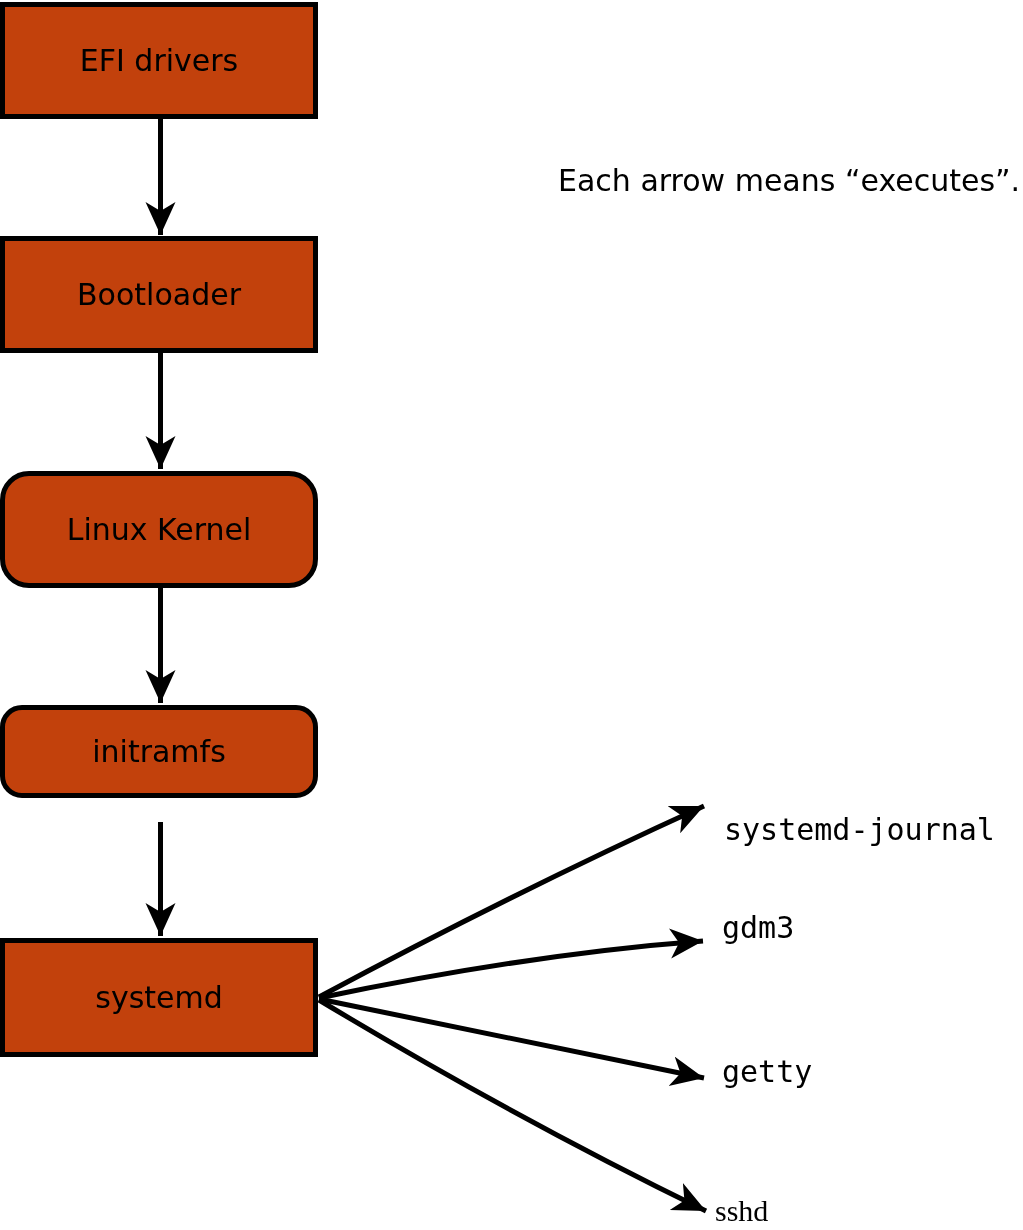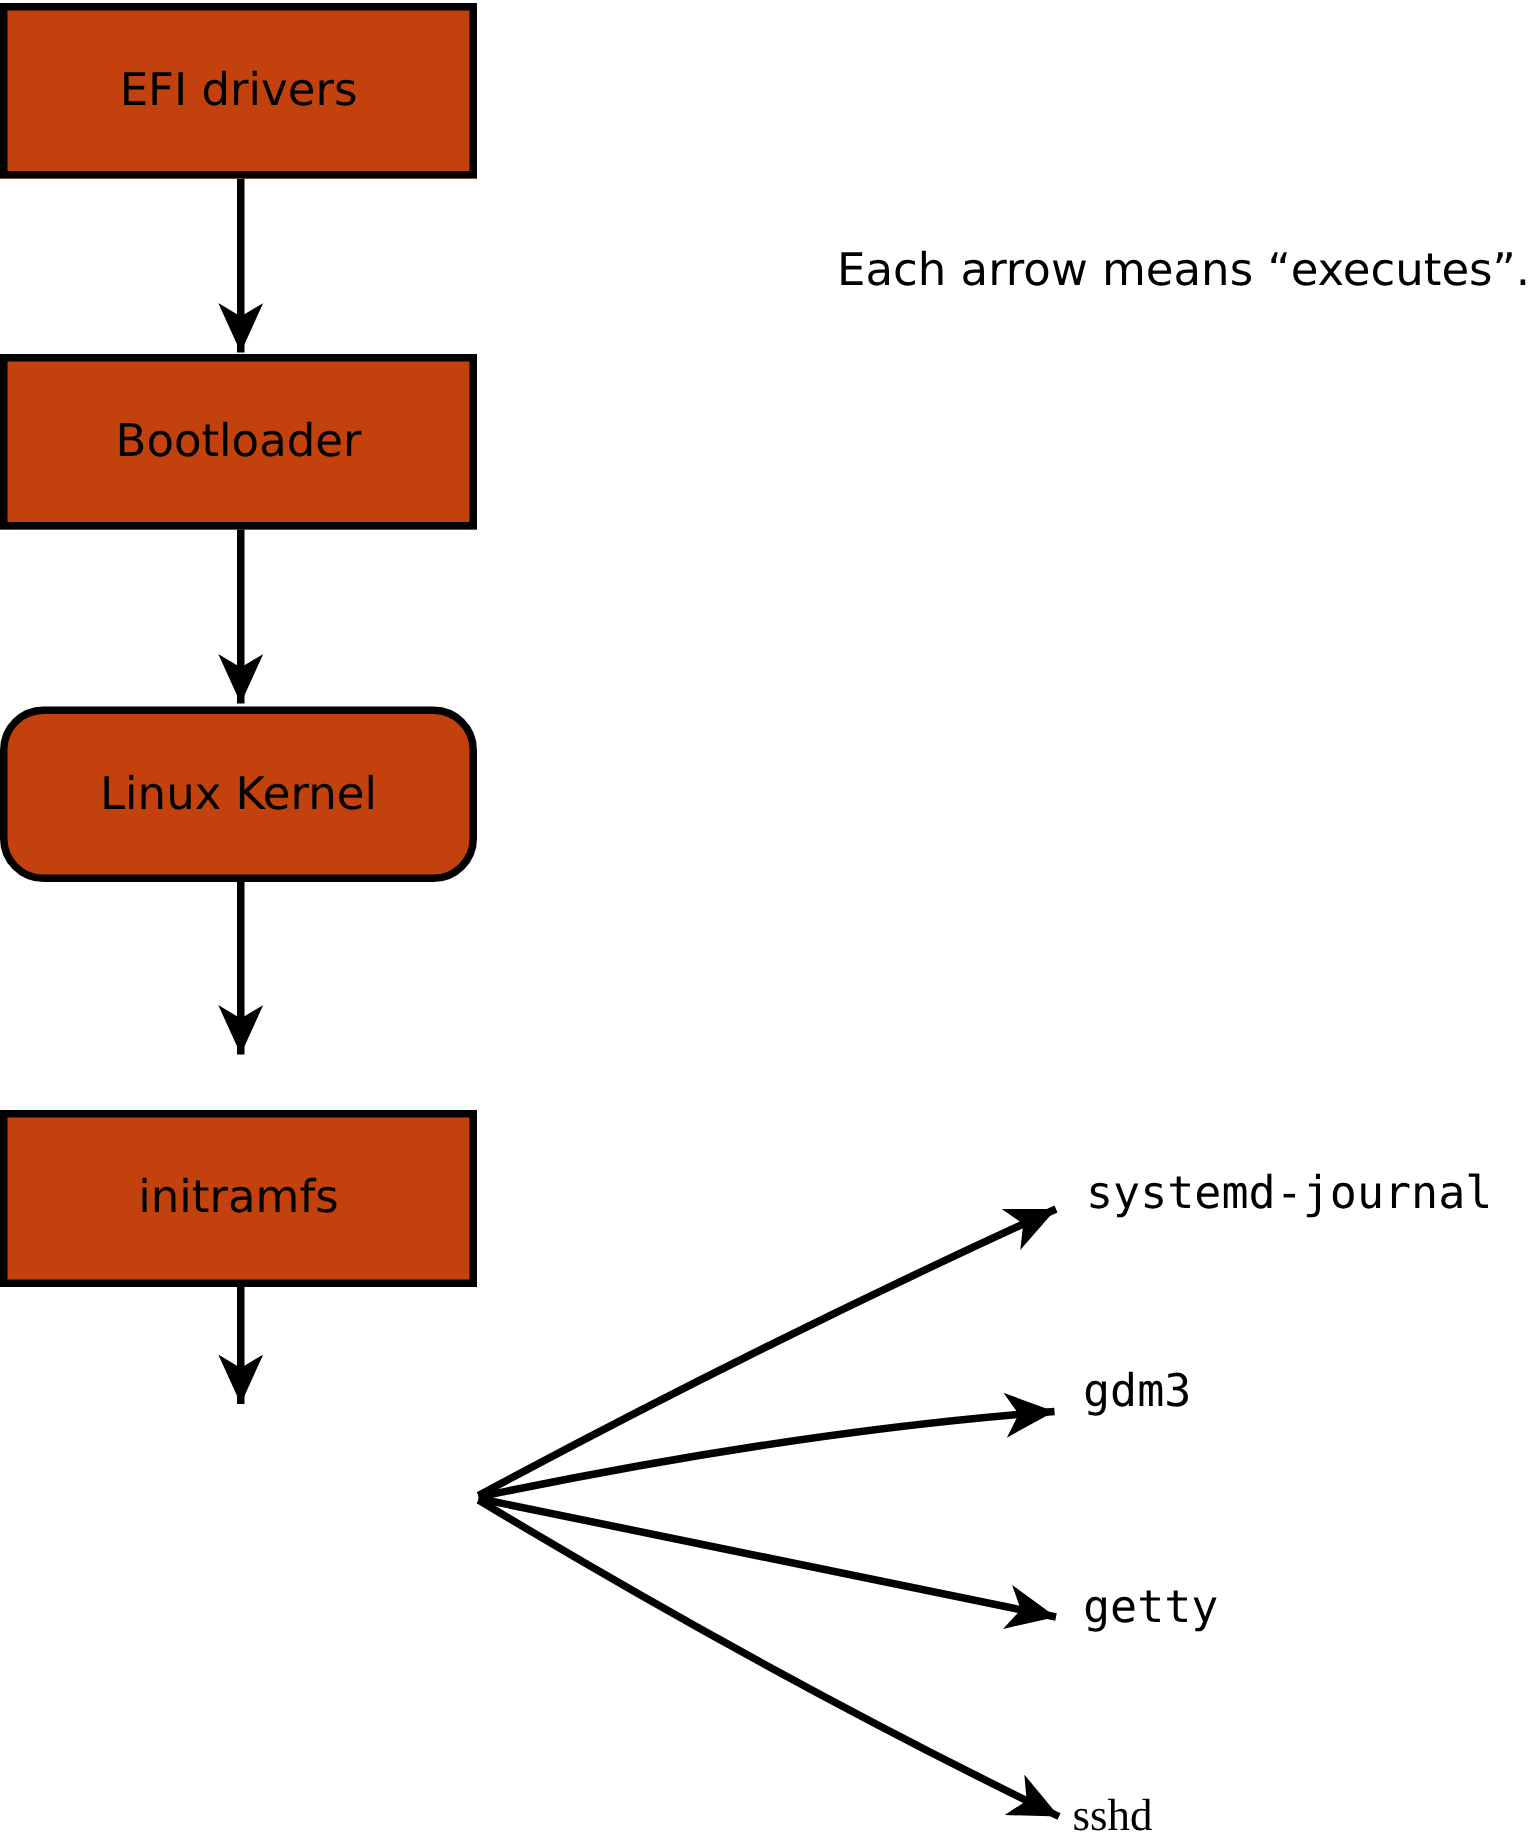--- a/index.html
+++ b/index.html
@@ -24,37 +24,37 @@
     z-index: 2;
   }
   .flow-box span {
     font-size: 30px;
     line-height: 1.2;
     white-space: nowrap;
   }
   .box-1 { top: 2px;   height: 117px; }
   .box-2 { top: 236px; height: 117px; text-align: center; }
   .box-3 { top: 471px; height: 117px; border-radius: 29px; }
-  .box-4 { top: 740px; height: 118px; }
+  .box-4 { top: 705px; height: 93px; border-radius: 22px; }
   .box-5 { top: 938px; height: 119px; }
   .note {
     position: absolute;
     left: 558px; top: 163px;
     font-size: 30px; line-height: 36px;
     white-space: nowrap;
     z-index: 2;
   }
   .proc-label {
     position: absolute;
     font-family: "DejaVu Sans Mono", monospace;
     font-size: 30px; line-height: 36px;
     white-space: nowrap;
     z-index: 2;
   }
-  .proc-journal { left: 724px; top: 778px; }
+  .proc-journal { left: 724px; top: 812px; }
   .proc-gdm3   { left: 722px; top: 910px; }
   .proc-getty  { left: 722px; top: 1054px; }
   .proc-sshd   { left: 715px; top: 1193px; font-family: Liberation Serif, serif; }
 </style>
 </head>
 <body>
 
 <div id="canvas">
 
   <svg class="arrows" width="1023" height="1230" viewBox="0 0 1023 1230">
@@ -80,20 +80,23 @@
   </div>
   <div class="flow-box box-2">
     <span>Bootloader</span>
   </div>
   <div class="flow-box box-3">
     <span>Linux Kernel</span>
   </div>
   <div class="flow-box box-4">
     <span>initramfs</span>
   </div>
+  <div class="flow-box box-5">
+    <span>systemd</span>
+  </div>
 
   <div class="note">Each arrow means “executes”.</div>
 
   <div class="proc-label proc-journal">systemd-journal</div>
   <div class="proc-label proc-gdm3">gdm3</div>
   <div class="proc-label proc-getty">getty</div>
   <div class="proc-label proc-sshd">sshd</div>
 
 </div>
 

